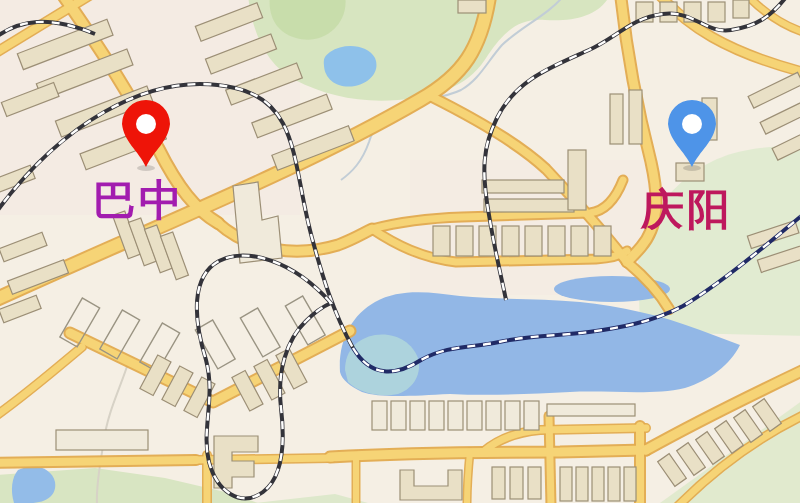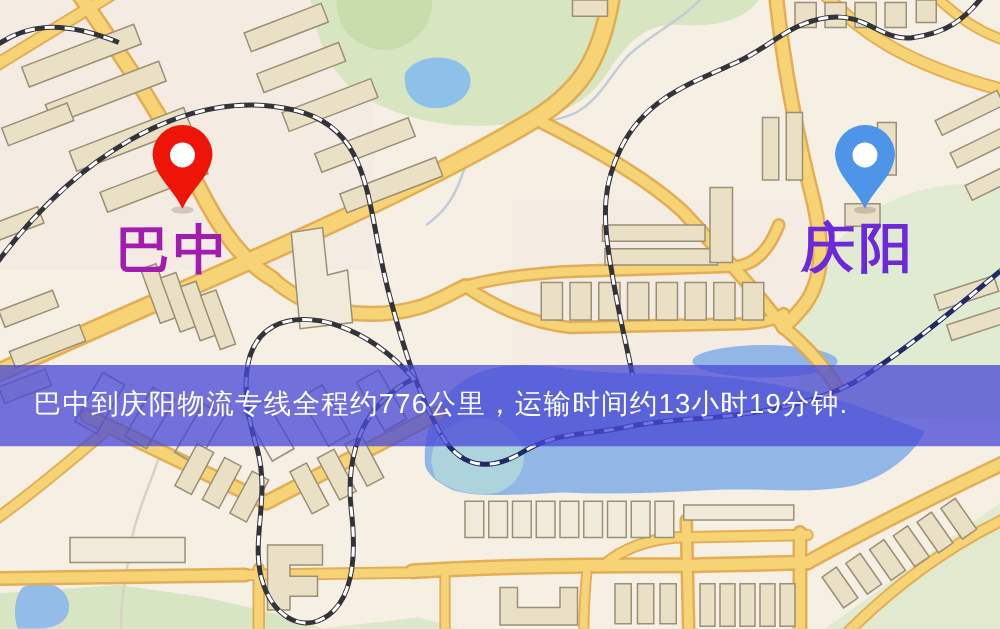--- a/index.html
+++ b/index.html
@@ -10,21 +10,21 @@
   .road{fill:none;stroke:#f6d476;stroke-linecap:round;stroke-linejoin:round;}
   .rail-base{fill:none;stroke:#33333a;stroke-width:4;}
   .rail-dash{fill:none;stroke:#ffffff;stroke-width:2.4;stroke-dasharray:8 8;}
   .rail-base.navy{stroke:#202a66;}
   .bld{fill:#e9e0c6;stroke:#9c8f76;stroke-width:1.2;}
   .bld.lite{fill:#f0eadb;}
   .bld.ghost{fill:none;stroke:#9a9483;stroke-width:1.4;}
   .city-label{position:absolute;font-size:43px;font-weight:bold;line-height:1;
     letter-spacing:3px;white-space:nowrap;}
   #label-bazhong{left:93px;top:179px;color:#a21caf;}
-  #label-qingyang{left:641px;top:178px;color:#6d28d9;}
+  #label-qingyang{left:641px;top:188px;color:#be185d;}
   #route-banner{position:absolute;left:0;top:292px;width:800px;height:65px;
     background:rgba(72,72,214,0.76);display:flex;align-items:center;
     box-sizing:border-box;padding:0 10px 4px 27px;}
   #route-banner span{color:#ffffff;font-size:22px;letter-spacing:1px;white-space:nowrap;}
 </style>
 </head>
 <body>
 
 <div id="screen">
 
@@ -243,20 +243,17 @@
     <path d="M146,167 C138,150 124,142 122,124 A24,24 0 1 1 170,124 C168,142 154,150 146,167 Z" fill="#ee1408"></path>
     <circle cx="146" cy="124" r="10" fill="#ffffff"></circle>
   </g>
   <g>
     <ellipse cx="692" cy="168" rx="9" ry="3" fill="rgba(0,0,0,0.15)"></ellipse>
     <path d="M692,167 C684,150 670,142 668,124 A24,24 0 1 1 716,124 C714,142 700,150 692,167 Z" fill="#4e94e8"></path>
     <circle cx="692" cy="124" r="10" fill="#ffffff"></circle>
   </g>
 </svg>
 
-  <div id="route-banner">
-    <span>巴中到庆阳物流专线全程约776公里，运输时间约13小时19分钟.</span>
-  </div>
 
   <div class="city-label" id="label-bazhong">巴中</div>
   <div class="city-label" id="label-qingyang">庆阳</div>
 
 </div>
 
 </body></html>

